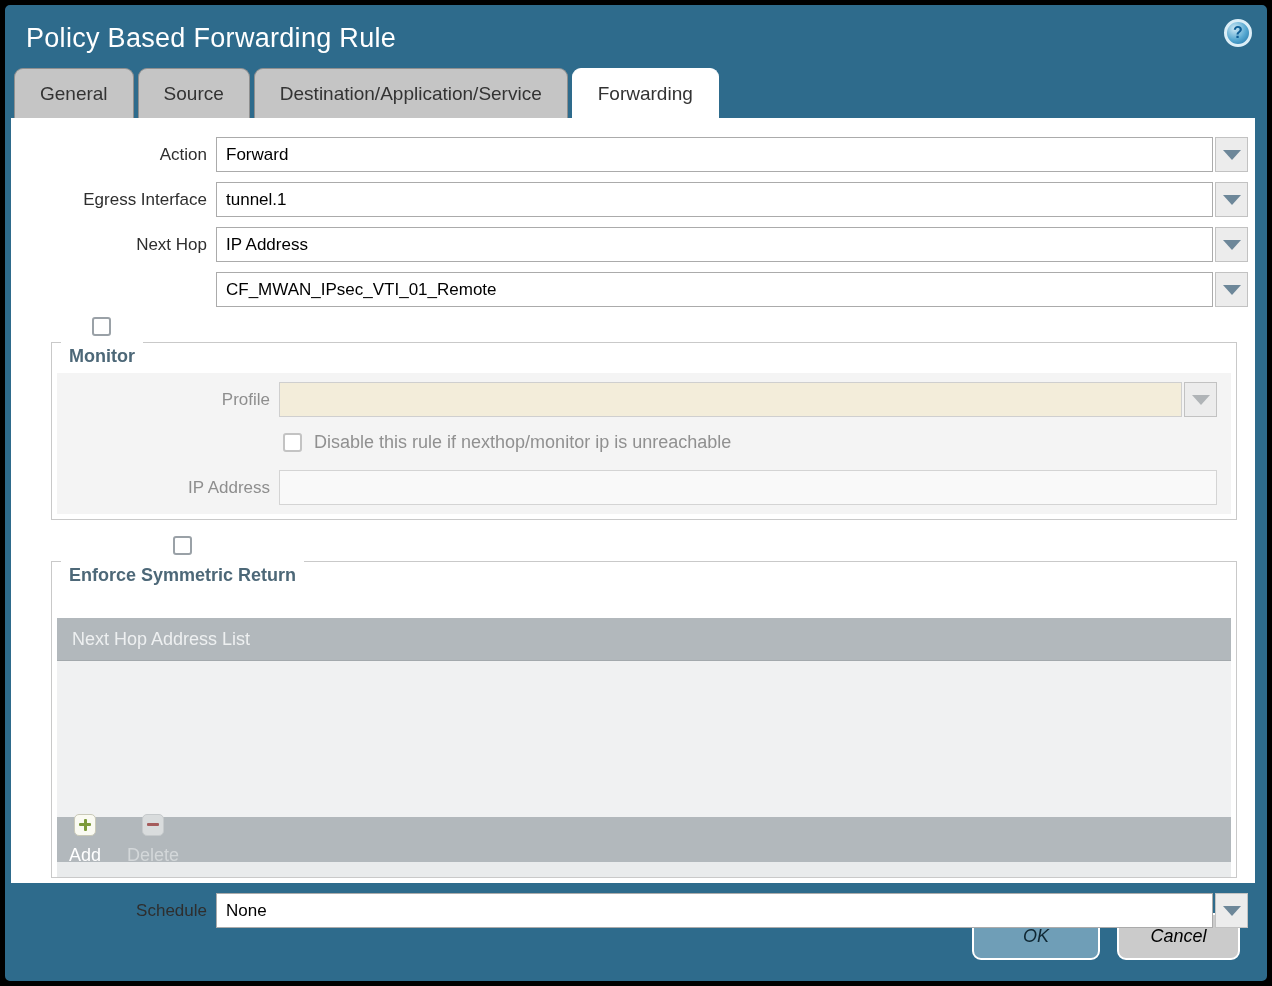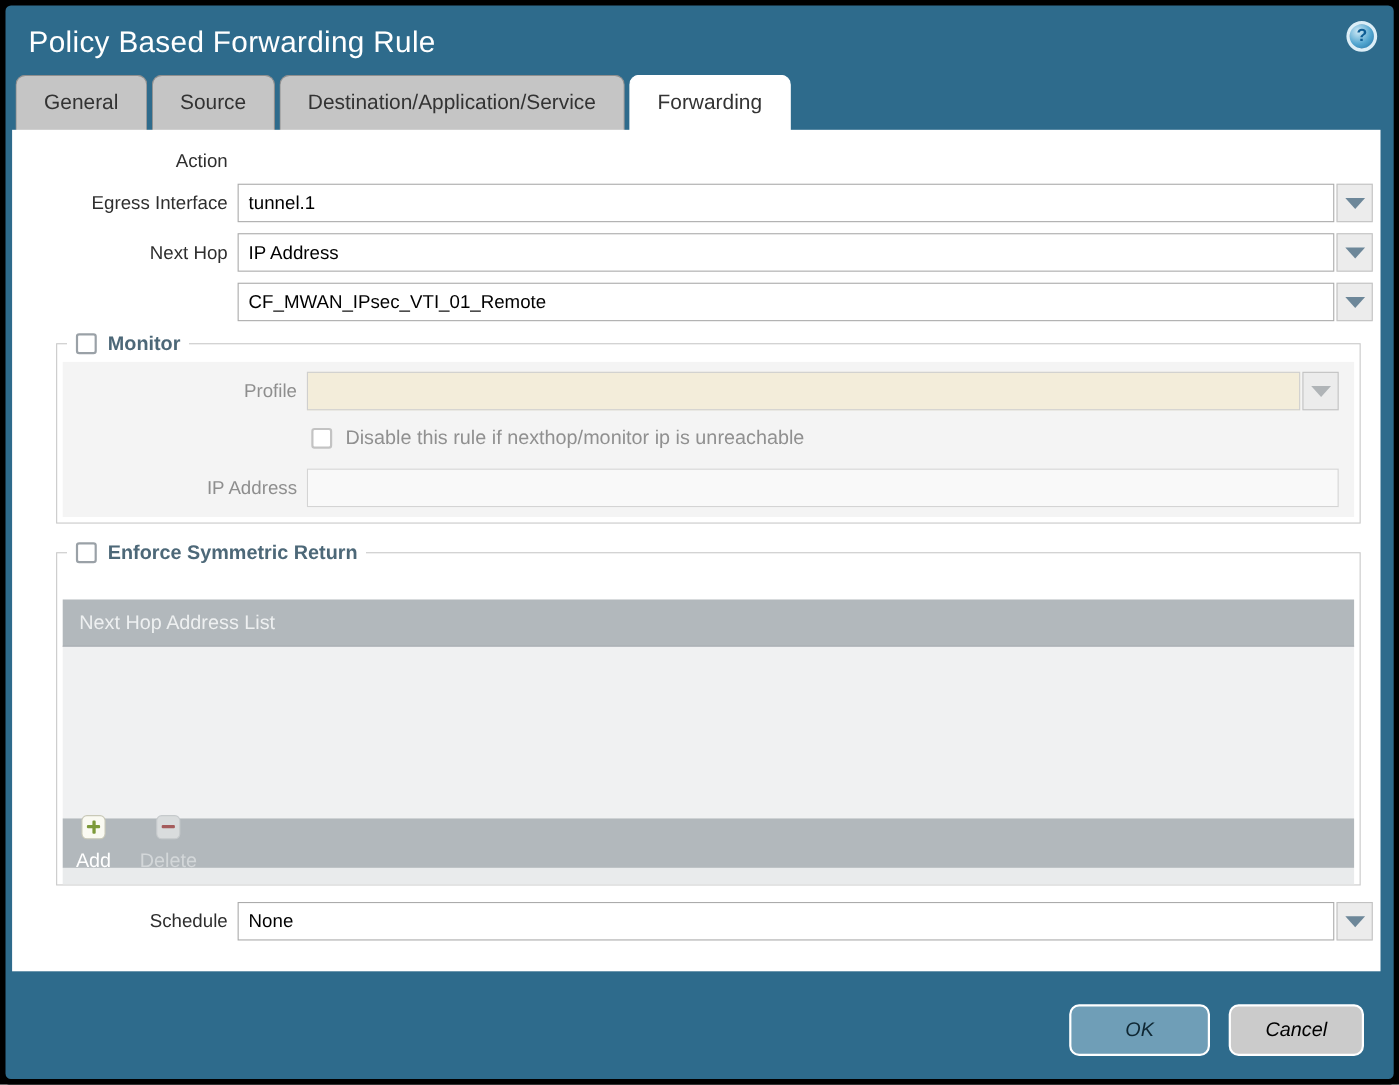--- a/index.html
+++ b/index.html
@@ -69,21 +69,21 @@
     border-left:9px solid transparent; border-right:9px solid transparent;
     border-top:10px solid #6d8799;
   }
   .ddbtn.disabled .chev { border-top-color:#b0b4b7; }
   fieldset {
     border:1px solid #c9c9c9; margin:0 11px 0 31px; padding:0 5px 5px 5px;
   }
   legend {
     display:flex; align-items:center; gap:10px;
     margin-left:4px; padding:0 8px;
-    font-weight:bold; font-size:18px; color:#4d6878;
+    font-weight:bold; font-size:18px; color:#4d6878;flex-direction:column;
   }
   .cb {
     width:19px; height:19px; background:#fff;
     border:2px solid #9aa1a7; border-radius:3px; cursor:pointer; flex:none;
   }
   .cb.light { border-color:#c3c3c3; }
   .panel { background:#f4f4f4; padding:9px 14px 9px 0; margin-top:6px; }
   .panel .lbl { color:#8e8e8e; width:222px; }
   .txt.beige { background:#f3edda; border-color:#cfcfcf; }
   .txt.dim   { background:#f9f9f9; border-color:#d4d4d4; }
@@ -160,20 +160,26 @@
     </div>
     <div class="tab active">
       <span>Forwarding</span>
     </div>
   </div>
 
   <div class="content">
 
     <div class="row">
       <div class="lbl">Action</div>
+      <div class="fieldwrap">
+        <input class="txt" readonly="" value="Forward" style="">
+        <div class="ddbtn">
+          <span class="chev"></span>
+        </div>
+      </div>
     </div>
 
     <div class="row">
       <div class="lbl">Egress Interface</div>
       <div class="fieldwrap">
         <input class="txt" readonly="" value="tunnel.1" style="">
         <div class="ddbtn">
           <span class="chev"></span>
         </div>
       </div>

